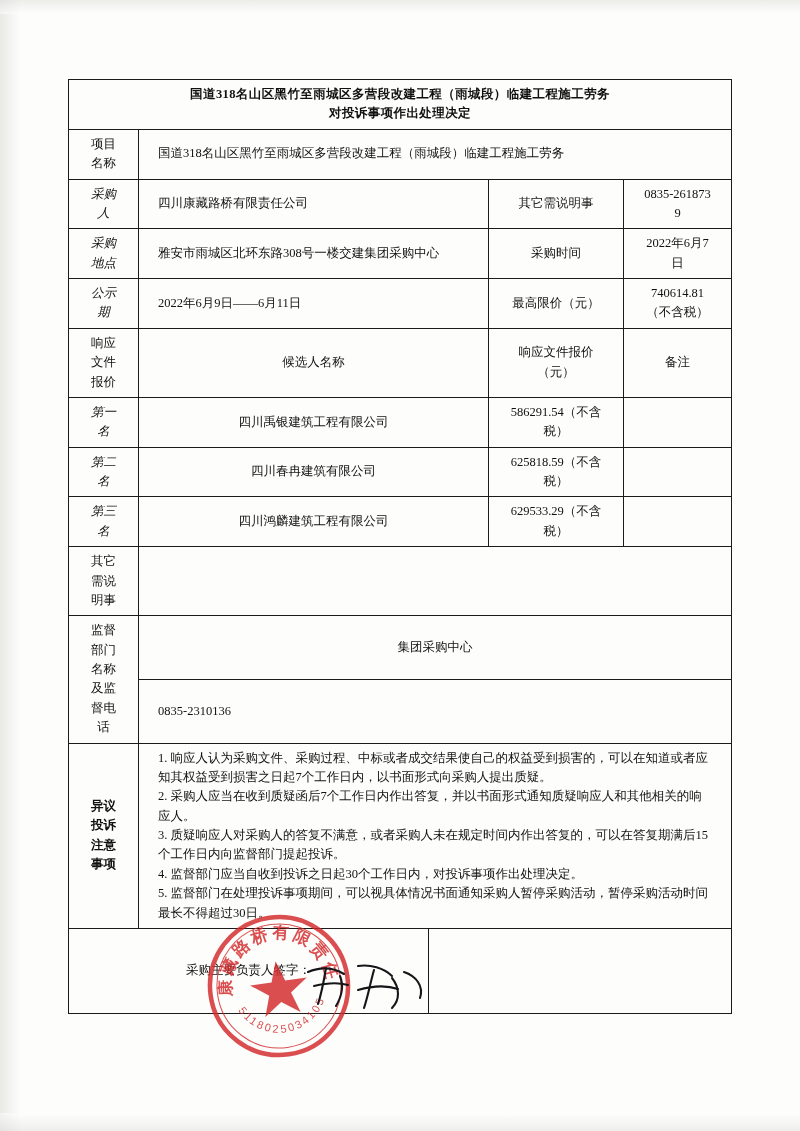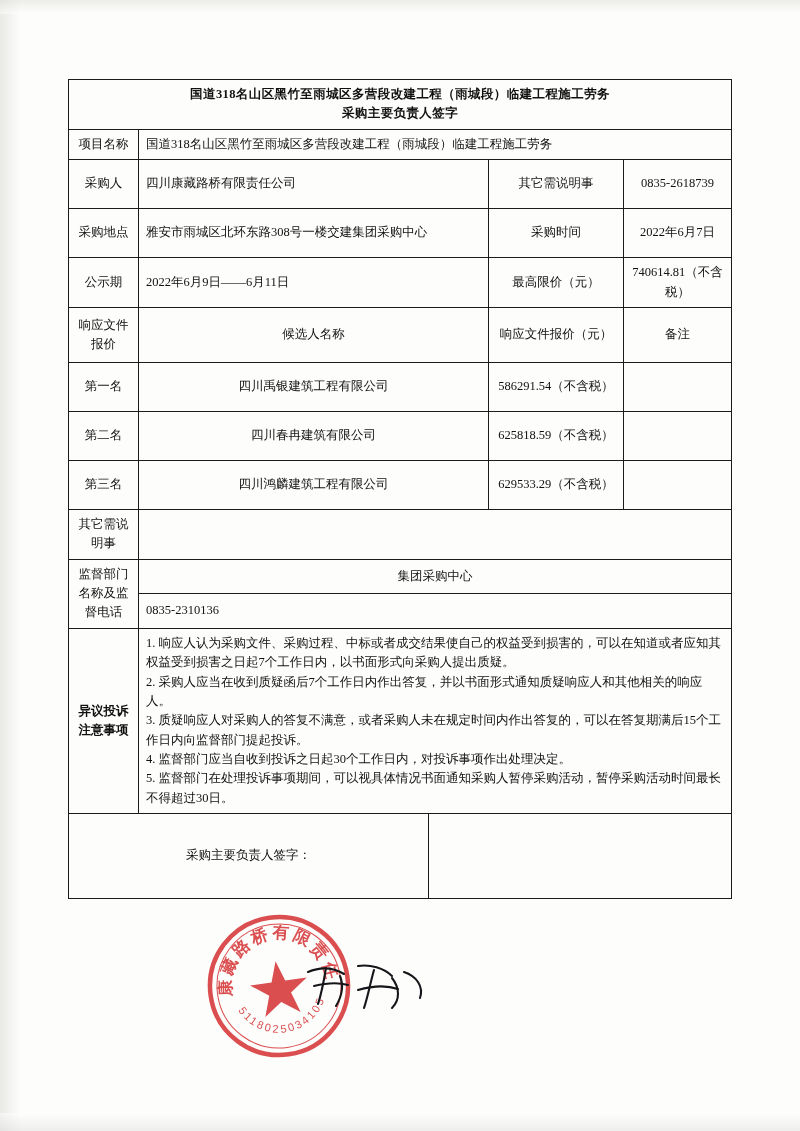--- a/index.html
+++ b/index.html
@@ -42,21 +42,21 @@
   table.doc {
     position: absolute;
     left: 68px;
     top: 79px;
     width: 663px;
     border-collapse: collapse;
     table-layout: fixed;
   }
   table.doc td {
     border: 1px solid #1b1b1b;
-    padding: 5px 7px;
+    padding: 5px 19px;
     font-size: 12.5px;
     line-height: 1.55;
     vertical-align: middle;
     word-break: break-all;
   }
   .title-cell {
     text-align: center;
     font-size: 17.5px;
     font-weight: bold;
     line-height: 1.6;
@@ -66,21 +66,21 @@
   .lbl {
     text-align: center;
     width: 70px;
     line-height: 1.5;
   }
   .ctr { text-align: center; }
   .lft { text-align: left; }
   .rank { text-align: center; font-size: 12.5px; }
   .bidder { text-align: center; font-size: 12.5px; margin-top: 11px; }
   .price { text-align: center; font-size: 11.5px; font-family: "Liberation Serif", serif; }
-  .tall-1 { height: 38px; }
+  .tall-1 { height: 38px; font-style: italic; }
   .tall-2 { height: 44px; }
   .supervise-name { text-align: center; font-size: 13px; padding-top: 10px; border-radius: 10px; }
   .supervise-tel { text-align: left; font-size: 13px; padding-bottom: 10px; }
   .objection-label {
     text-align: center;
     line-height: 1.5;
     font-size: 12.5px;
     font-weight: bold;
   }
   .objection-body {
@@ -134,21 +134,21 @@
       <col style="width:75px">
       <col style="width:215px">
       <col style="width:60px">
       <col style="width:135px">
       <col style="width:108px">
     </colgroup>
     <tbody>
       <tr>
         <td class="title-cell" colspan="6">
           <div>国道318名山区黑竹至雨城区多营段改建工程（雨城段）临建工程施工劳务</div>
-          <div>采购主要负责人签字</div>
+          <div>对投诉事项作出处理决定</div>
         </td>
       </tr>
 
       <tr>
         <td class="lbl">项目名称</td>
         <td class="lft" colspan="5">国道318名山区黑竹至雨城区多营段改建工程（雨城段）临建工程施工劳务</td>
       </tr>
 
       <tr>
         <td class="lbl tall-1">采购人</td>

